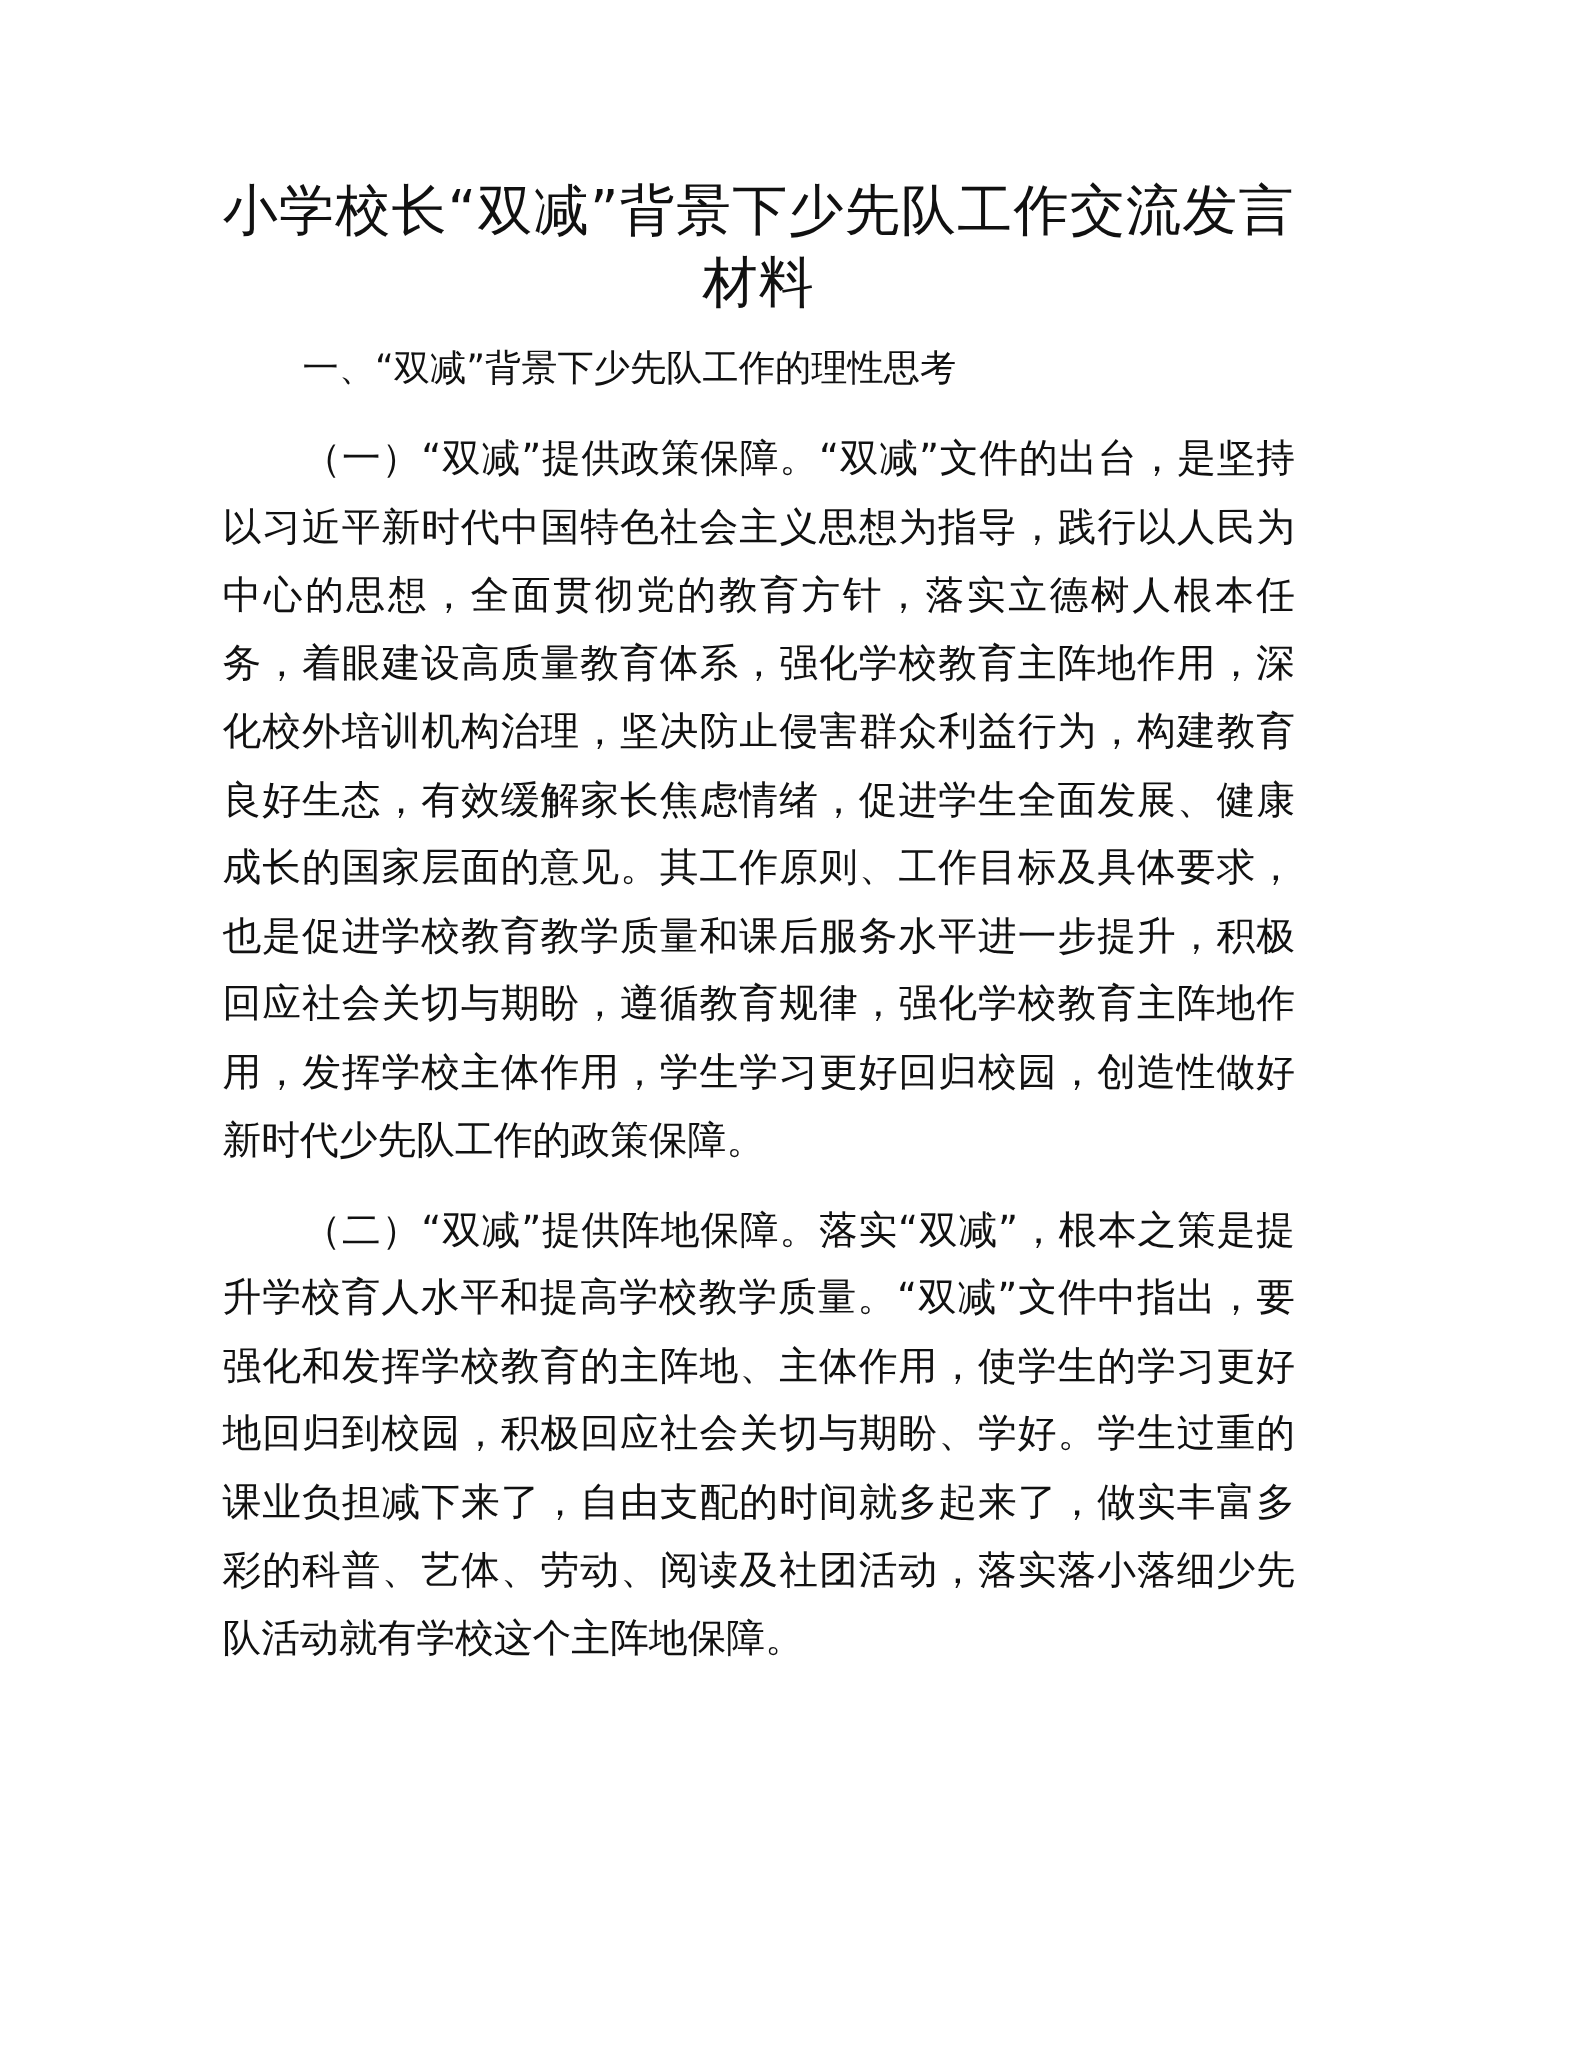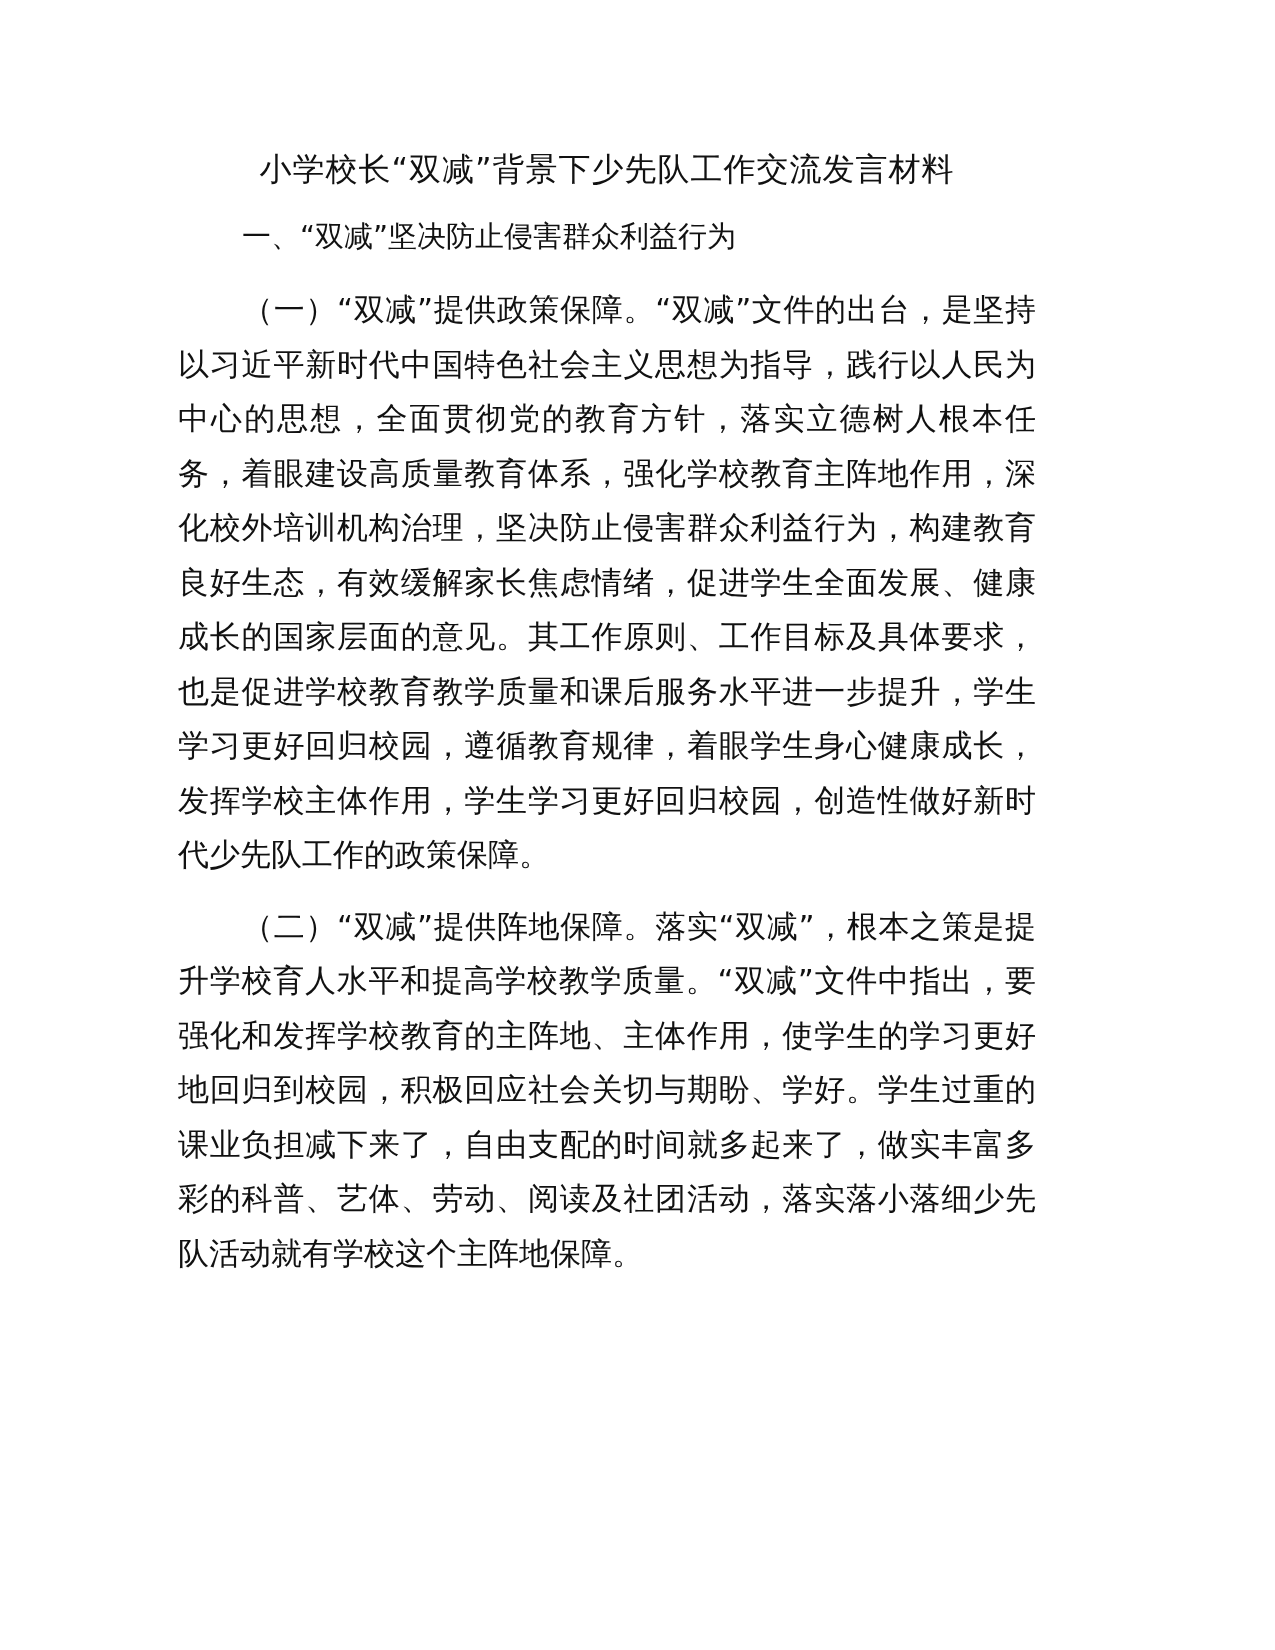--- a/index.html
+++ b/index.html
@@ -15,21 +15,21 @@
       font-family: "DejaVu Sans", "Liberation Sans", sans-serif;
       color: #111111;
     }
     .page {
       position: absolute;
       left: 178px;
       top: 140px;
       width: 858px;
     }
     .title {
-      font-size: 32px;
+      font-size: 44px;
       line-height: 58px;
       text-align: center;
       margin: 0;
       font-weight: normal;
       letter-spacing: 1px;
       width: 900px;
       margin-left: -21px;
     }
     .heading {
       font-size: 29px;
@@ -47,16 +47,16 @@
       text-justify: inter-character;
       word-break: break-all;
     }
     .para.first { margin-top: 26px; }
   </style>
 </head>
 <body>
 
 <div class="page">
   <h1 class="title">小学校长“双减”背景下少先队工作交流发言材料</h1>
-  <h2 class="heading">一、“双减”坚决防止侵害群众利益行为</h2>
-  <p class="para first">（一）“双减”提供政策保障。“双减”文件的出台，是坚持以习近平新时代中国特色社会主义思想为指导，践行以人民为中心的思想，全面贯彻党的教育方针，落实立德树人根本任务，着眼建设高质量教育体系，强化学校教育主阵地作用，深化校外培训机构治理，坚决防止侵害群众利益行为，构建教育良好生态，有效缓解家长焦虑情绪，促进学生全面发展、健康成长的国家层面的意见。其工作原则、工作目标及具体要求，也是促进学校教育教学质量和课后服务水平进一步提升，学生学习更好回归校园，遵循教育规律，着眼学生身心健康成长，发挥学校主体作用，学生学习更好回归校园，创造性做好新时代少先队工作的政策保障。</p>
+  <h2 class="heading">一、“双减”背景下少先队工作的理性思考</h2>
+  <p class="para first">（一）“双减”提供政策保障。“双减”文件的出台，是坚持以习近平新时代中国特色社会主义思想为指导，践行以人民为中心的思想，全面贯彻党的教育方针，落实立德树人根本任务，着眼建设高质量教育体系，强化学校教育主阵地作用，深化校外培训机构治理，坚决防止侵害群众利益行为，构建教育良好生态，有效缓解家长焦虑情绪，促进学生全面发展、健康成长的国家层面的意见。其工作原则、工作目标及具体要求，也是促进学校教育教学质量和课后服务水平进一步提升，积极回应社会关切与期盼，遵循教育规律，强化学校教育主阵地作用，发挥学校主体作用，学生学习更好回归校园，创造性做好新时代少先队工作的政策保障。</p>
   <p class="para">（二）“双减”提供阵地保障。落实“双减”，根本之策是提升学校育人水平和提高学校教学质量。“双减”文件中指出，要强化和发挥学校教育的主阵地、主体作用，使学生的学习更好地回归到校园，积极回应社会关切与期盼、学好。学生过重的课业负担减下来了，自由支配的时间就多起来了，做实丰富多彩的科普、艺体、劳动、阅读及社团活动，落实落小落细少先队活动就有学校这个主阵地保障。</p>
 </div>
 
 </body></html>

